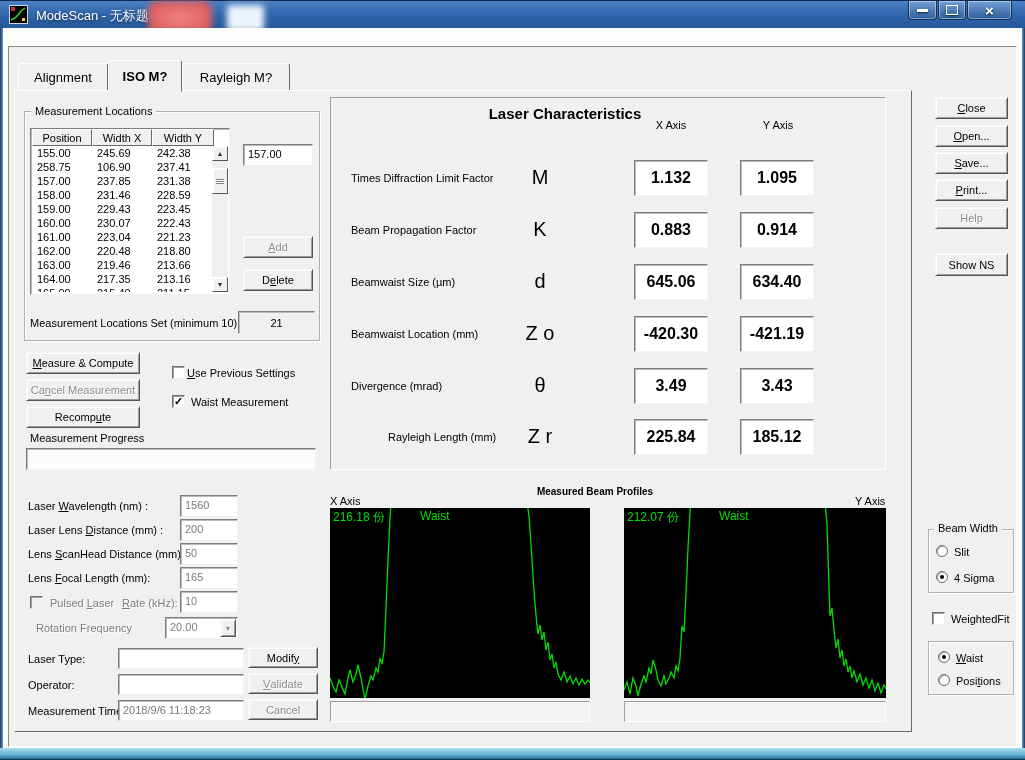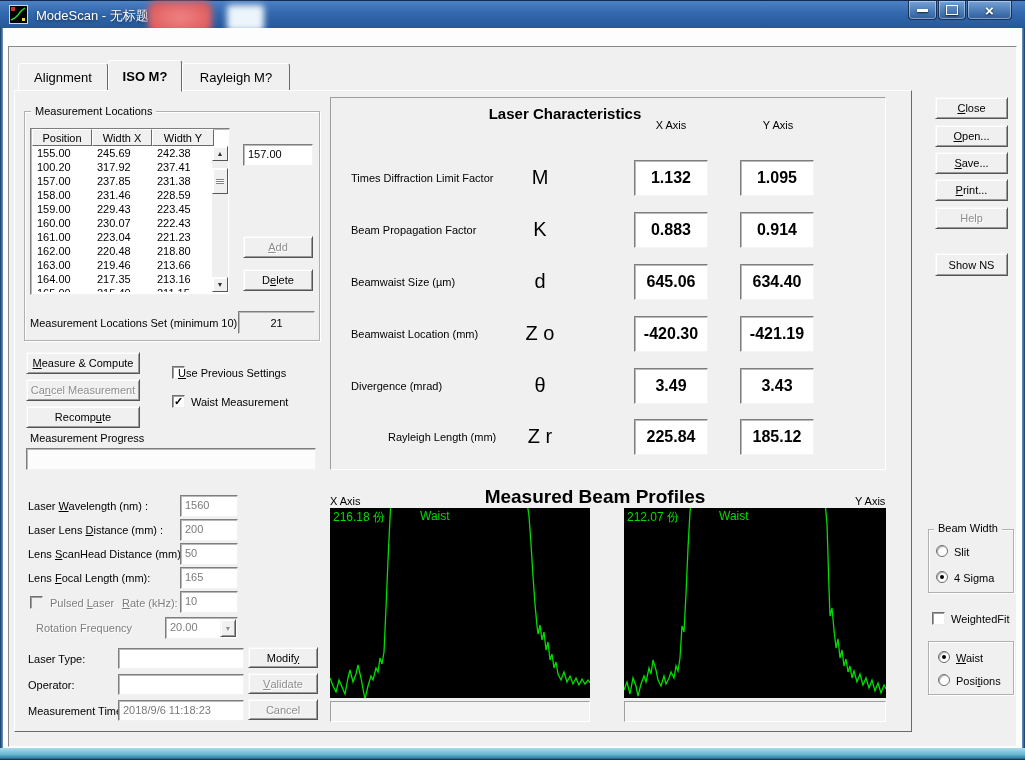--- a/index.html
+++ b/index.html
@@ -148,22 +148,22 @@
   <div class="lv-head" style="left:121px;width:62px;">
       <span>Width Y</span>
     </div>
   <div class="lv-rows" style="left:1px;">
     <div class="lv-row">
         <span class="c0">155.00</span>
         <span class="c1">245.69</span>
         <span class="c2">242.38</span>
       </div>
     <div class="lv-row">
-        <span class="c0">100.20</span>
-        <span class="c1">317.92</span>
+        <span class="c0">258.75</span>
+        <span class="c1">106.90</span>
         <span class="c2">237.41</span>
       </div>
     <div class="lv-row">
         <span class="c0">157.00</span>
         <span class="c1">237.85</span>
         <span class="c2">231.38</span>
       </div>
     <div class="lv-row">
         <span class="c0">158.00</span>
         <span class="c1">231.46</span>
@@ -222,21 +222,21 @@
 <div class="abs btn disabled" style="left:243px;top:236px;width:70px;height:22px;"><u>A</u>dd</div>
 <div class="abs btn" style="left:243px;top:269px;width:70px;height:22px;">D<u>e</u>lete</div>
 <div class="abs field-label" style="left:30px;top:317px;">Measurement Locations Set (minimum 10) :</div>
 <div class="abs sunken" style="left:238px;top:311px;width:77px;height:23px;display:flex;align-items:center;justify-content:center;background:#f0f0f0;">21</div>
 
 <div class="abs btn" style="left:26px;top:352px;width:114px;height:22px;"><u>M</u>easure &amp; Compute</div>
 <div class="abs btn disabled" style="left:26px;top:379px;width:114px;height:22px;">Ca<u>n</u>cel Measurement</div>
 <div class="abs btn" style="left:26px;top:406px;width:114px;height:22px;">Recomp<u>u</u>te</div>
 
 <div class="abs cb" style="left:172px;top:366px;"></div>
-<div class="abs" style="left:178px;top:367px;"><u>U</u>se Previous Settings</div>
+<div class="abs" style="left:187px;top:367px;"><u>U</u>se Previous Settings</div>
 <div class="abs cb" style="left:172px;top:395px;">
     <span>✓</span>
   </div>
 <div class="abs" style="left:191px;top:396px;">Waist Measurement</div>
 
 <div class="abs" style="left:30px;top:432px;">Measurement Progress</div>
 <div class="abs sunken" style="left:26px;top:448px;width:290px;height:22px;background:#fcfcfc;"></div>
 
 <div class="abs" id="laser-panel"></div>
 <div class="abs" style="left:330px;top:105px;width:470px;text-align:center;font-size:15px;font-weight:bold;">Laser Characteristics</div>
@@ -273,21 +273,21 @@
 <div class="abs valbox" style="left:634px;top:419px;">225.84</div>
 <div class="abs valbox" style="left:740px;top:419px;">185.12</div>
 
 <div class="abs btn" style="left:935px;top:97px;width:73px;height:22px;"><u>C</u>lose</div>
 <div class="abs btn" style="left:935px;top:125px;width:73px;height:22px;"><u>O</u>pen...</div>
 <div class="abs btn" style="left:935px;top:152px;width:73px;height:22px;"><u>S</u>ave...</div>
 <div class="abs btn" style="left:935px;top:179px;width:73px;height:22px;"><u>P</u>rint...</div>
 <div class="abs btn disabled" style="left:935px;top:207px;width:73px;height:22px;">Help</div>
 <div class="abs btn" style="left:935px;top:253px;width:73px;height:23px;">Show NS</div>
 
-<div class="abs" style="left:430px;top:486px;width:330px;text-align:center;font-size:19px;font-weight:bold;">Measured Beam Profiles</div>
+<div class="abs" style="left:430px;top:486px;width:330px;text-align:center;font-size:10px;font-weight:bold;">Measured Beam Profiles</div>
 <div class="abs" style="left:330px;top:495px;">X Axis</div>
 <div class="abs" style="left:855px;top:495px;">Y Axis</div>
 
 <div class="abs plot" style="left:330px;top:508px;width:260px;height:190px;text-align:center;">
   <svg width="260" height="190" viewBox="0 0 260 190">
     <polyline fill="none" stroke-width="1.3" stroke="#00dd00" points="0,170 3,178 6,184 9,172 12,179 15,186 18,170 20,162 23,174 26,166 28,157 31,170 33,181 35,191 38,178 41,168 43,172 46,160 48,164 50,150 52,156 54,144 56,100 58,52 60,10 61,-6 197,-6 199,8 201,36 203,68 205,96 207,118 208,126 210,117 212,132 214,124 216,142 218,134 220,152 222,146 224,160 226,154 228,166 231,172 234,164 237,174 240,168 243,176 246,170 249,177 252,171 255,176 258,172 260,175"></polyline>
   </svg>
   <div class="readout">216.18 份</div>
   <div class="waist" style="left:90px;">Waist</div>
 </div>

